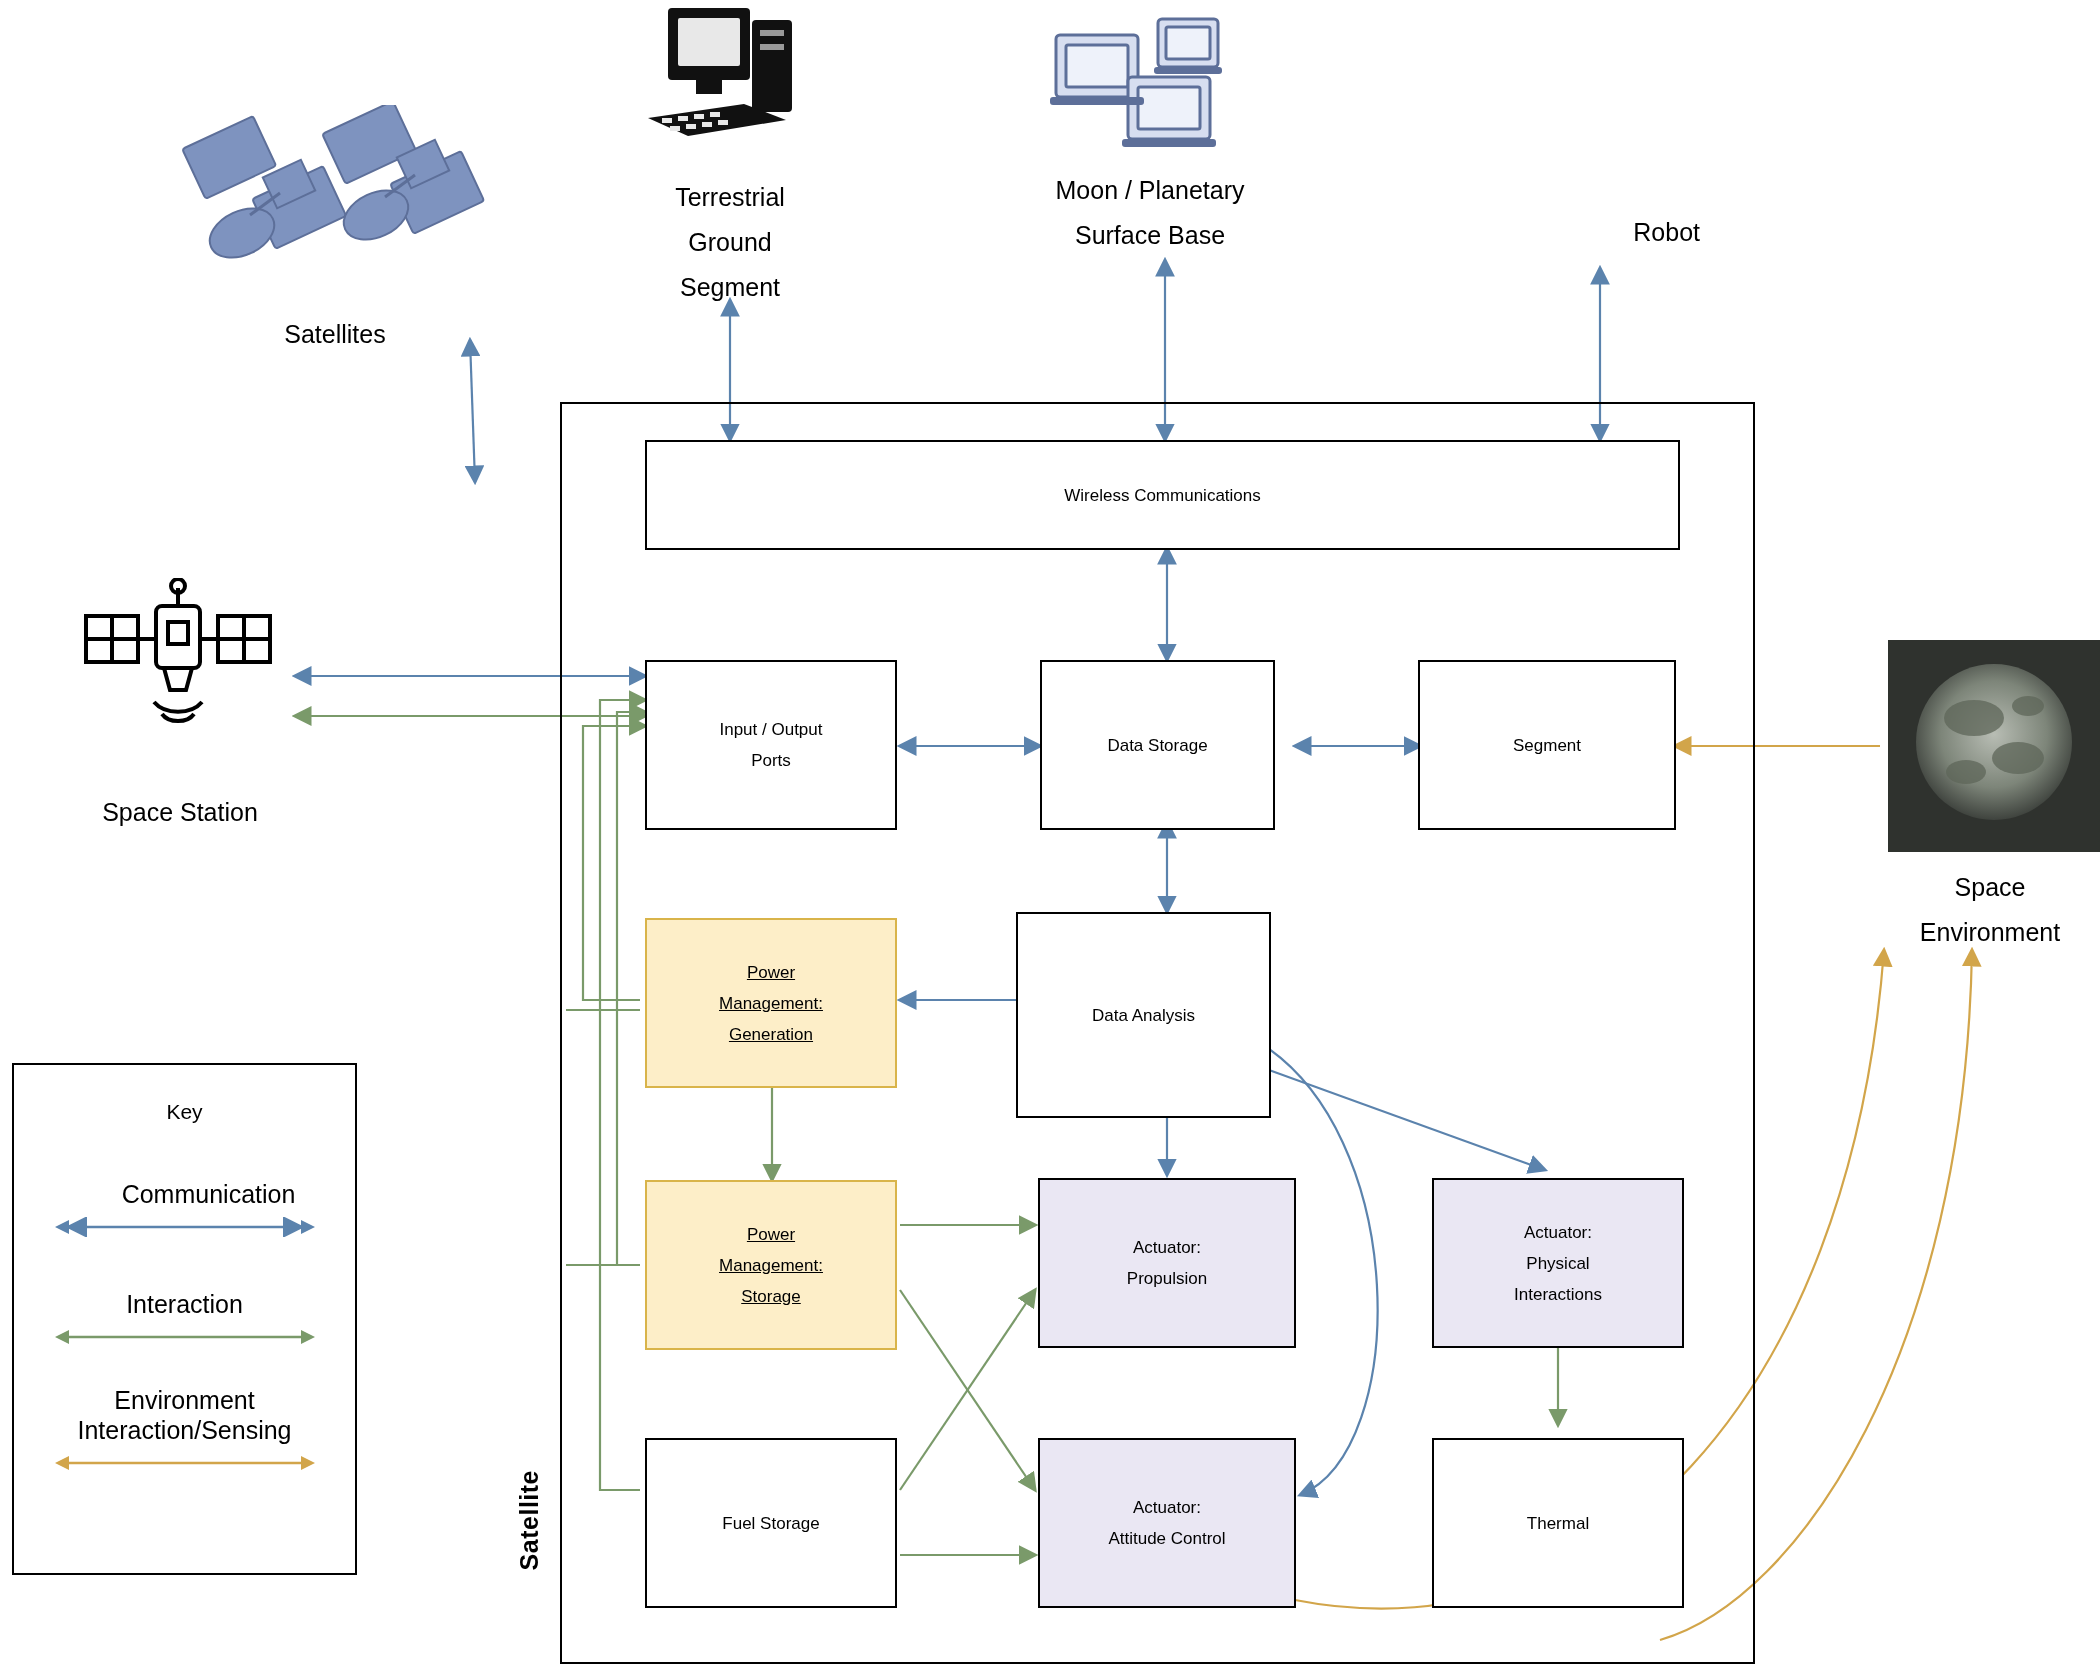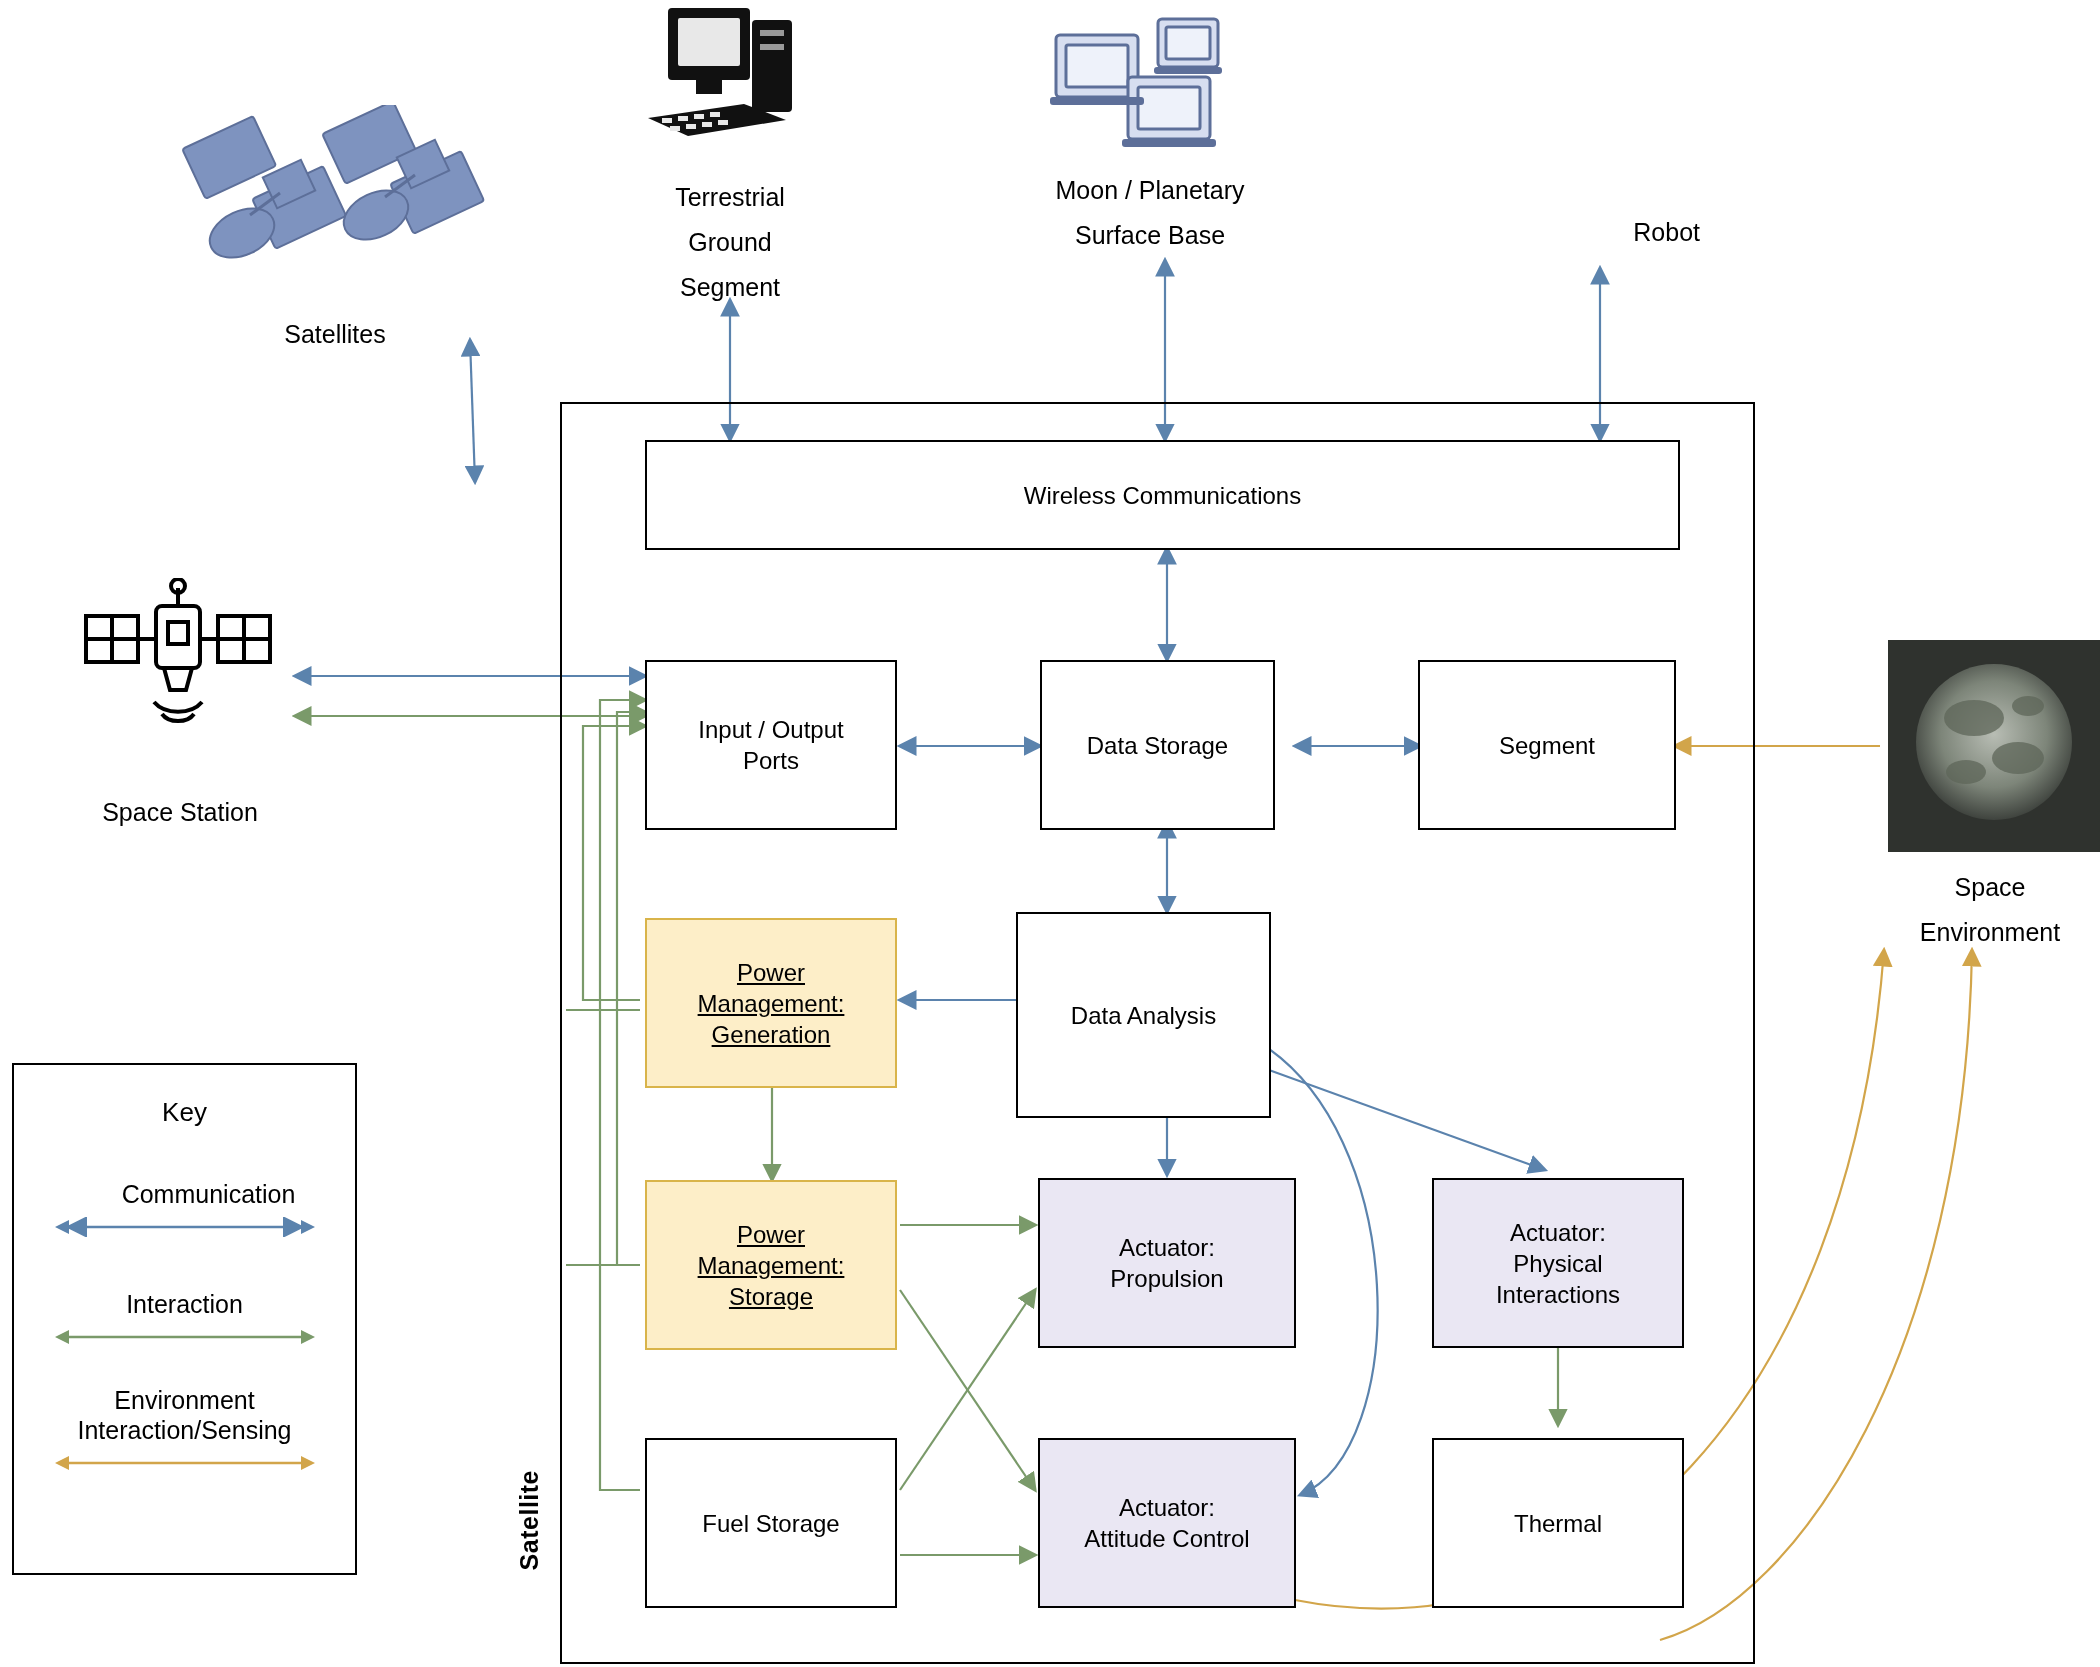--- a/index.html
+++ b/index.html
@@ -29,21 +29,21 @@
     color: #000;
     white-space: pre-line;
   }
   .node {
     border: 2px solid #000000;
     background: #ffffff;
     display: flex;
     align-items: center;
     justify-content: center;
     text-align: center;
-    font-size: 24px;
+    font-size: 17px;
     line-height: 31px;
     white-space: pre-line;
   }
   .node.power { background: #fdeec8; border-color: #d9b44a; text-decoration: underline; }
   .node.actuator { background: #eae7f3; border-color: #000000; }
   .satellite-box {
     border: 2px solid #000000;
     background: transparent;
   }
   .satellite-label {
@@ -52,21 +52,21 @@
     font-size: 25px;
     font-weight: bold;
     letter-spacing: 0.5px;
   }
   .key-box {
     border: 2px solid #000000;
     background: #ffffff;
   }
   .key-title {
     text-align: center;
-    font-size: 26px;
+    font-size: 21px;
     line-height: 34px;
   }
   .key-item-label {
     text-align: center;
     font-size: 25px;
     line-height: 30px;
     white-space: pre-line;
   }
   svg { display: block; }
   .icon-wrap { position: absolute; }

